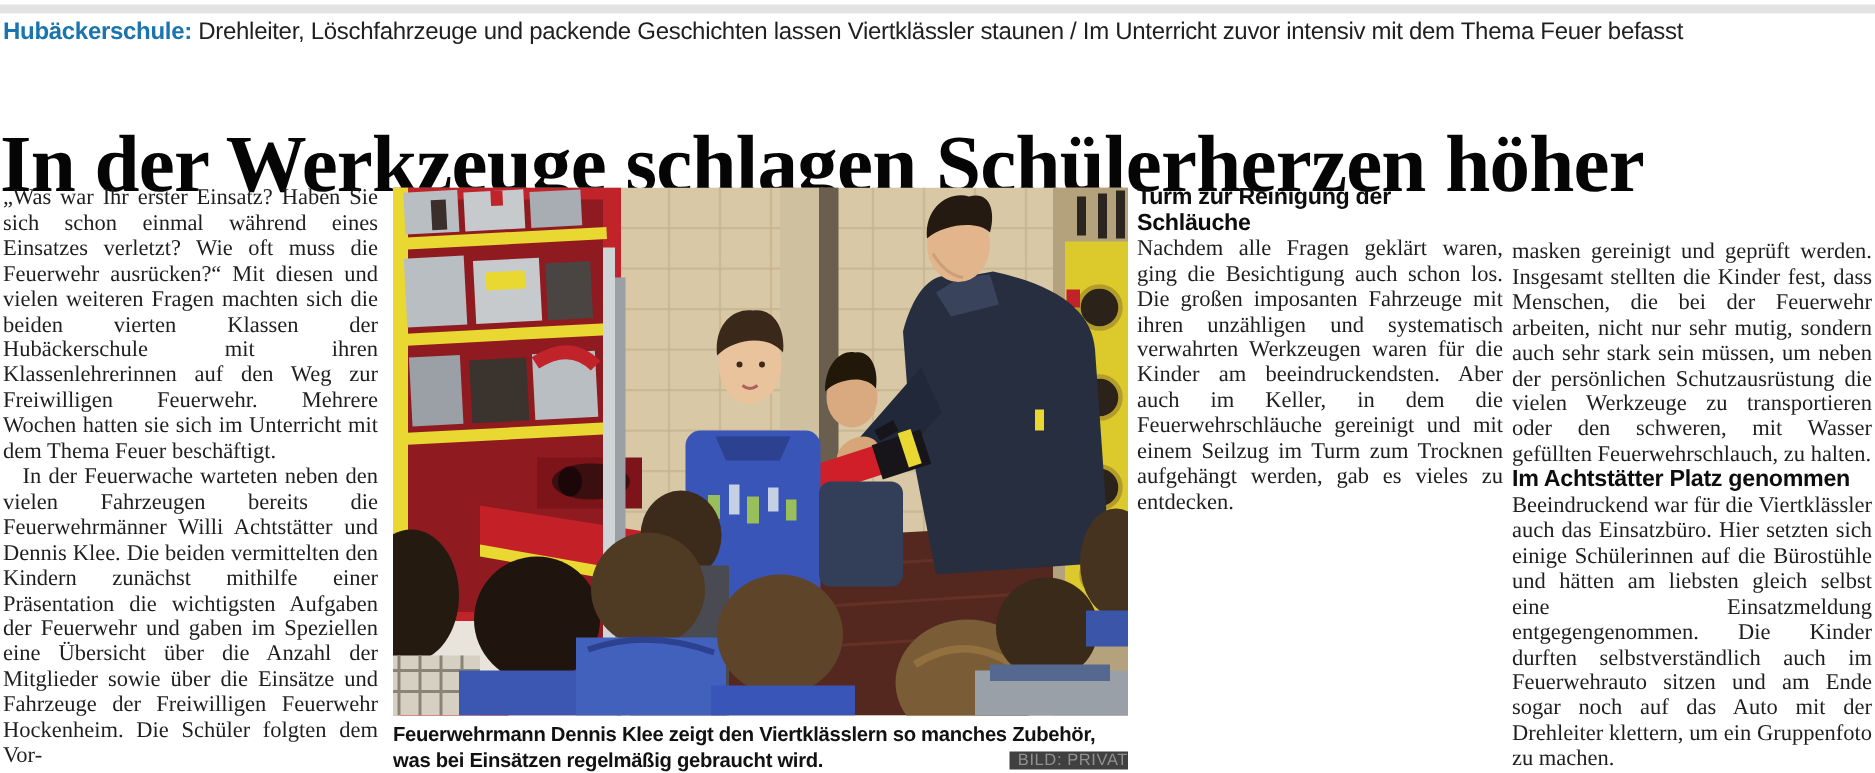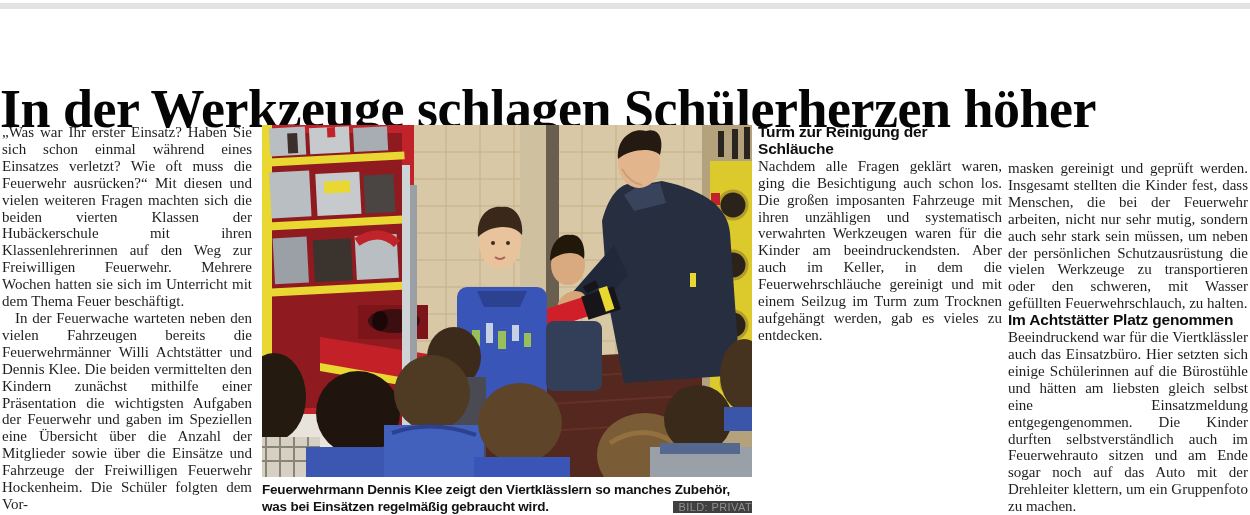--- a/index.html
+++ b/index.html
@@ -33,20 +33,21 @@
   .credit{position:absolute;right:0;bottom:2px;font-size:11px;font-weight:400;
           letter-spacing:0.4px;color:#919191;background:#404040;padding-left:6px;}
 </style>
 </head>
 <body>
 
 <div id="page">
 
   <div class="top-rule"></div>
 
+  <div class="kicker"><span class="lead">Hubäckerschule:</span><span> Drehleiter, Löschfahrzeuge und packende Geschichten lassen Viertklässler staunen / Im Unterricht zuvor intensiv mit dem Thema Feuer befasst</span></div>
 
   <h1 class="headline">In der Werkzeuge schlagen Schülerherzen höher</h1>
 
   <div class="col" id="col1">
     <p>„Was war Ihr erster Einsatz? Haben Sie sich schon einmal während eines Einsatzes verletzt? Wie oft muss die Feuerwehr ausrücken?“ Mit diesen und vielen weiteren Fragen machten sich die beiden vierten Klassen der Hubäckerschule mit ihren Klassenlehrerinnen auf den Weg zur Freiwilligen Feuerwehr. Mehrere Wochen hatten sie sich im Unterricht mit dem Thema Feuer beschäftigt.</p>
     <p class="indent">In der Feuerwache warteten neben den vielen Fahrzeugen bereits die Feuerwehrmänner Willi Achtstätter und Dennis Klee. Die beiden vermittelten den Kindern zunächst mithilfe einer Präsentation die wichtigsten Aufgaben der Feuerwehr und gaben im Speziellen eine Übersicht über die Anzahl der Mitglieder sowie über die Einsätze und Fahrzeuge der Freiwilligen Feuerwehr Hockenheim. Die Schüler folgten dem Vor-</p>
   </div>
 
   <div class="photo-block">
     <svg width="490" height="352" viewBox="0 0 490 352" aria-hidden="true">

